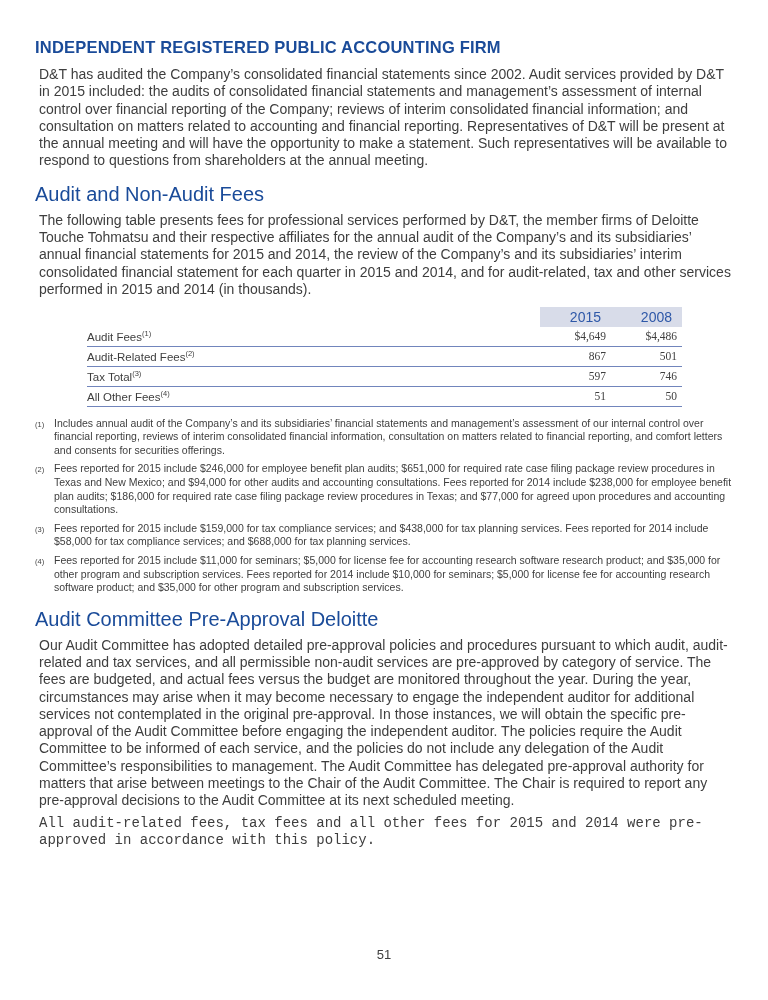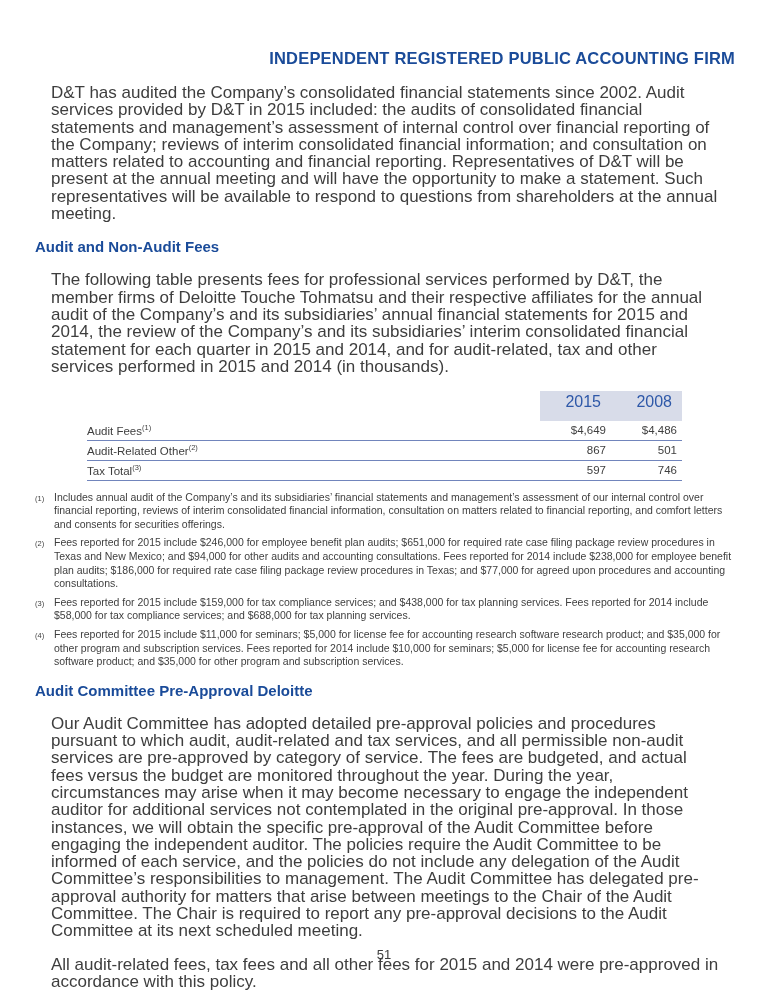--- a/index.html
+++ b/index.html
@@ -16,86 +16,86 @@
     height: 1000px;
     background: #ffffff;
     font-family: "Liberation Sans", sans-serif;
     color: var(--body-text);
     position: relative;
     overflow: hidden;
   }
   .page { padding: 34px 33px 0 35px; }
 
   .doc-title {
-    text-align: right;
+    text-align: left;
     color: var(--heading-blue);
     font-size: 16.5px;
     font-weight: bold;
-    margin: 15px 0 9px 0;
+    margin: 4px 0 9px 0;
     letter-spacing: 0.2px;
   }
   .body-text {
-    font-size: 17px;
+    font-size: 14px;
     line-height: 17.3px;
     color: var(--body-text);
-    margin: 16px;
+    margin: 4px;
   }
   .section-heading {
     color: var(--heading-blue);
-    font-size: 15px;
-    font-weight: bold;
+    font-size: 20px;
+    font-weight: normal;
     margin: 13px 0 6px 0;
   }
 
   
   table.fees {
     border-collapse: collapse;
     margin: 9px 0 0 52px;
     width: 595px;
     font-size: 11.5px;
     color: var(--body-text);
     table-layout: fixed;
   }
   table.fees th.year-col {
     background: var(--table-band);
     color: var(--table-header-text);
     font-weight: normal;
     text-align: right;
     width: 71px;
-    padding: 2px 10px 10px 0;
-    font-size: 16px;
+    padding: 2px 10px 2px 0;
+    font-size: 14px;
   }
   table.fees th.label-col { background: transparent; }
   table.fees td {
     border-bottom: 1px solid var(--table-line);
     padding: 2px 0 3px 0;
     height: 13px;
     margin-left: 12px;
   }
-  table.fees td.num { text-align: right; padding-right: 5px; }
+  table.fees td.num { text-align: right; padding-right: 5px; font-family: Liberation Serif, serif; }
   table.fees sup.row-marker { font-size: 7.5px; }
 
   
   .footnotes { margin-top: 10px; }
   .footnote {
     display: flex;
     font-size: 10.5px;
     line-height: 13.6px;
     color: var(--body-text);
     margin-top: 5px;
   }
   .fn-marker {
     flex: none;
     width: 19px;
     font-size: 7.5px;
     padding-top: 1px;
   }
   .fn-text { flex: 1; }
 
-  .para-gap { margin-top: 5px; }
+  .para-gap { margin-top: 5px; font-family: Liberation Mono, monospace; }
 
   .page-number {
     position: absolute;
     left: 0;
     right: 0;
     top: 947px;
     text-align: center;
     font-size: 13px;
     color: var(--body-text);
   }
@@ -121,28 +121,33 @@
         <th class="year-col">2008</th>
       </tr>
     </thead>
     <tbody>
       <tr>
         <td class="label"><span>Audit Fees</span><sup class="row-marker">(1)</sup></td>
         <td class="num">$4,649</td>
         <td class="num">$4,486</td>
       </tr>
       <tr>
-        <td class="label"><span>Audit-Related Other</span><sup class="row-marker">(2)</sup></td>
+        <td class="label"><span>Audit-Related Fees</span><sup class="row-marker">(2)</sup></td>
         <td class="num">867</td>
         <td class="num">501</td>
       </tr>
       <tr>
         <td class="label"><span>Tax Total</span><sup class="row-marker">(3)</sup></td>
         <td class="num">597</td>
         <td class="num">746</td>
+      </tr>
+      <tr>
+        <td class="label"><span>All Other Fees</span><sup class="row-marker">(4)</sup></td>
+        <td class="num">51</td>
+        <td class="num">50</td>
       </tr>
     </tbody>
   </table>
 
   <div class="footnotes">
     <div class="footnote">
       <span class="fn-marker">(1)</span>
       <span class="fn-text">Includes annual audit of the Company’s and its subsidiaries’ financial statements and management’s assessment of our internal control over financial reporting, reviews of interim consolidated financial information, consultation on matters related to financial reporting, and comfort letters and consents for securities offerings.</span>
     </div>
     <div class="footnote">

